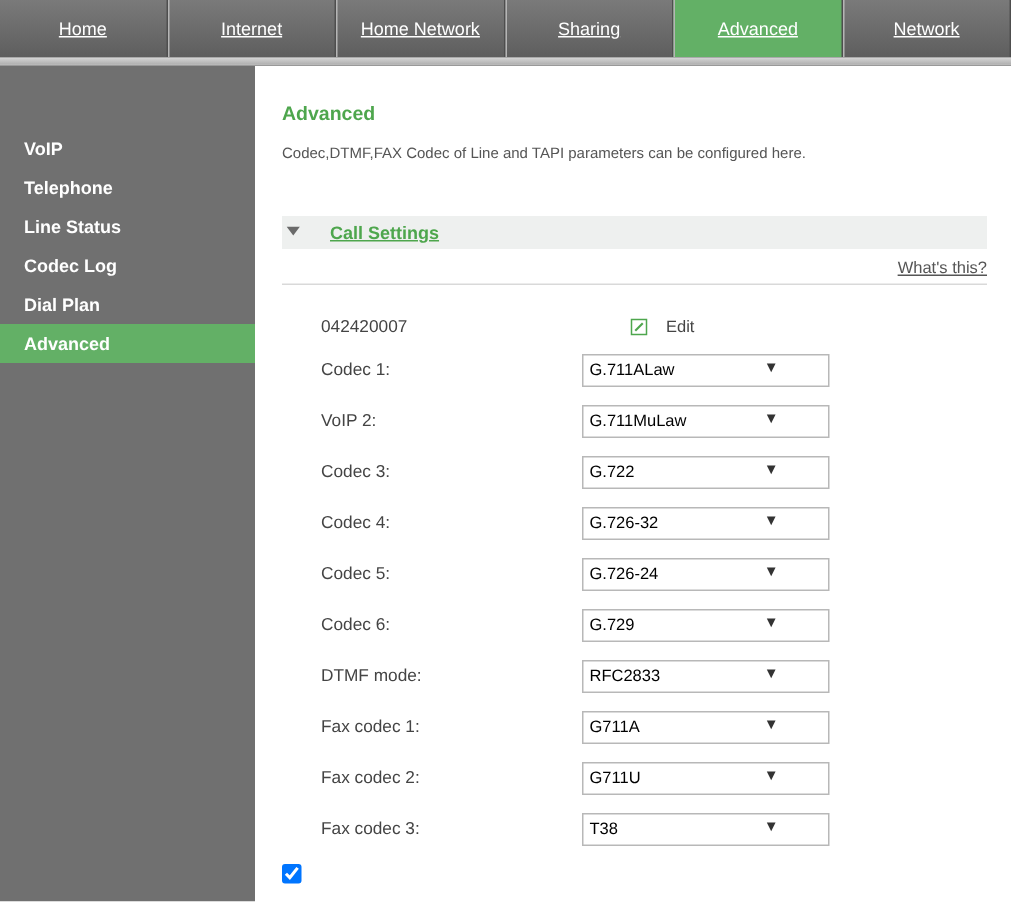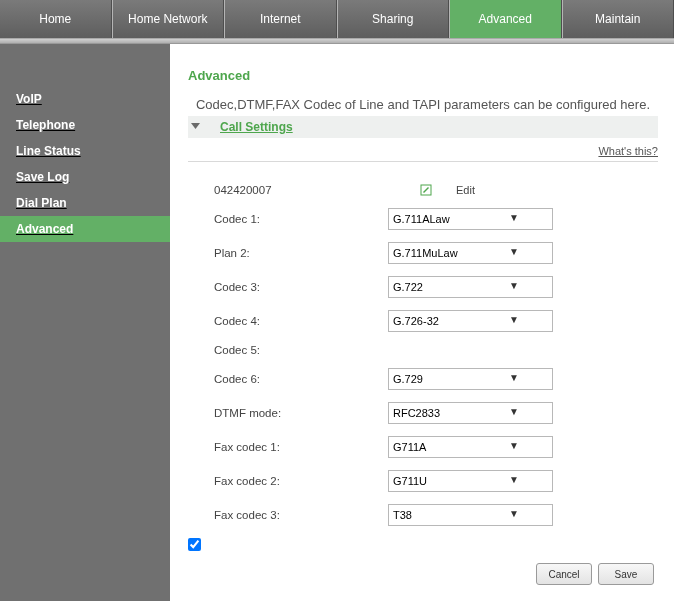--- a/index.html
+++ b/index.html
@@ -23,39 +23,39 @@
     border-left: 1px solid #b5b5b5;
     border-right: 1px solid #4e4e4e;
     display: flex;
     align-items: center;
     justify-content: center;
     color: #fff;
     font-size: 12px;
     cursor: pointer;
     background: linear-gradient(#7a7a7a,#5e5e5e);
     position: relative;
+    text-decoration: underline;
   }
   .topnav .tab:first-child { border-left: none; }
   .topnav .tab.active { background: #63b066; }
   .topnav-bottom {
     height: 5px;
     background: linear-gradient(#d0d0d0,#b0b0b0);
     border-bottom: 1px solid #999;
   }
 
   .container {
     display: flex;
     width: 674px;
     height: calc(601px - 44px);
   }
   .sidebar {
     width: 170px;
     background: #707070;
     padding-top: 42px;
-    text-decoration: underline;
   }
   .sidebar .item {
     height: 26px;
     display: flex;
     align-items: center;
     padding-left: 16px;
     color: #fff;
     font-weight: bold;
     font-size: 12px;
     cursor: pointer;
@@ -71,23 +71,22 @@
   }
   .page-title {
     color: #4ea64d;
     font-weight: bold;
     font-size: 13px;
     margin-bottom: 14px;
     margin-top: 10px;
   }
   .desc {
     color: #555;
-    font-size: 13px;
-    margin-bottom: 4px;
-    text-align: center;
+    font-size: 10px;
+    margin-bottom: 36px;
   }
   .section-bar {
     background: #eef0ef;
     height: 22px;
     display: flex;
     align-items: center;
     padding-left: 2px;
     gap: 20px;
     margin-bottom: 2px;
   }
@@ -151,21 +150,21 @@
     top: 4px;
     font-size: 10px;
     color: #333;
     pointer-events: none;
   }
   .chk {
     width: 13px; height: 13px;
   }
   .editlink {
     display: inline-flex;
-    gap: 24px;
+    gap: 12px;
     color: #444;
     font-size: 11px;
     cursor: pointer;
     padding-left: 32px;
   }
   .editlink svg { display:block; }
 
   .buttons {
     display: flex;
     gap: 6px;
@@ -186,51 +185,51 @@
   }
 </style>
 </head>
 <body>
 
 <div class="topnav">
   <div class="tab">
       <span>Home</span>
     </div>
   <div class="tab">
+      <span>Internet</span>
+    </div>
+  <div class="tab">
       <span>Home Network</span>
-    </div>
-  <div class="tab">
-      <span>Internet</span>
     </div>
   <div class="tab">
       <span>Sharing</span>
     </div>
   <div class="tab active">
       <span>Advanced</span>
     </div>
   <div class="tab">
-      <span>Maintain</span>
+      <span>Network</span>
     </div>
 </div>
 <div class="topnav-bottom"></div>
 
 <div class="container">
 
   <div class="sidebar">
     <div class="item">
         <span>VoIP</span>
       </div>
     <div class="item">
         <span>Telephone</span>
       </div>
     <div class="item">
         <span>Line Status</span>
       </div>
     <div class="item">
-        <span>Save Log</span>
+        <span>Codec Log</span>
       </div>
     <div class="item">
         <span>Dial Plan</span>
       </div>
     <div class="item active">
         <span>Advanced</span>
       </div>
   </div>
 
   <div class="main">
@@ -265,39 +264,42 @@
       </div>
     </div>
 
     <div class="row">
       <div class="label">Codec 1:</div>
       <div class="field">
           <div class="sel-wrap"><select class="sel"><option>G.711ALaw</option></select></div>
         </div>
     </div>
     <div class="row">
-      <div class="label">Plan 2:</div>
+      <div class="label">VoIP 2:</div>
       <div class="field">
           <div class="sel-wrap"><select class="sel"><option>G.711MuLaw</option></select></div>
         </div>
     </div>
     <div class="row">
       <div class="label">Codec 3:</div>
       <div class="field">
           <div class="sel-wrap"><select class="sel"><option>G.722</option></select></div>
         </div>
     </div>
     <div class="row">
       <div class="label">Codec 4:</div>
       <div class="field">
           <div class="sel-wrap"><select class="sel"><option>G.726-32</option></select></div>
         </div>
     </div>
     <div class="row">
       <div class="label">Codec 5:</div>
+      <div class="field">
+          <div class="sel-wrap"><select class="sel"><option>G.726-24</option></select></div>
+        </div>
     </div>
     <div class="row">
       <div class="label">Codec 6:</div>
       <div class="field">
           <div class="sel-wrap"><select class="sel"><option>G.729</option></select></div>
         </div>
     </div>
     <div class="row">
       <div class="label">DTMF mode:</div>
       <div class="field">

